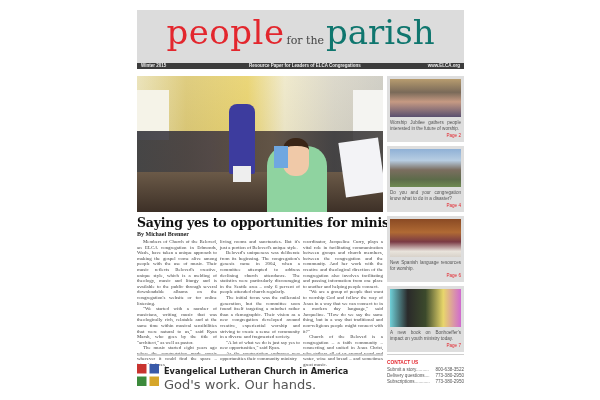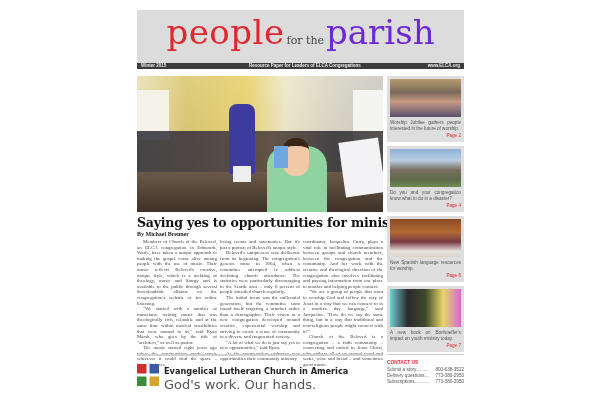--- a/index.html
+++ b/index.html
@@ -2,21 +2,21 @@
 <html><head>
 <meta charset="utf-8">
 <style>
   html, body { margin:0; padding:0; }
   body { width:600px; height:400px; background:#ffffff; position:relative; overflow:hidden; font-family:"Liberation Serif", serif; color:#222; }
   .page { position:absolute; left:137px; top:10px; width:327px; height:390px; background:#fff; }
   .masthead { position:absolute; left:0; top:0; width:327px; height:53px; background:#dcdcdc; }
   .title { position:absolute; left:0; top:2px; width:327px; text-align:center; white-space:nowrap; }
   .t-seeds { font-family:"DejaVu Serif", serif; font-size:34px; color:#e3262d; letter-spacing:0.5px; }
   .t-for { font-family:"DejaVu Serif", serif; font-size:11px; color:#444; margin:2px 2px; }
-  .t-parish { font-family:"DejaVu Serif", serif; font-size:34px; color:#6d28d9; }
+  .t-parish { font-family:"DejaVu Serif", serif; font-size:34px; color:#0f766e; }
   .bar { position:absolute; left:0; top:53px; width:327px; height:6px; background:#3c3c3c; color:#eee; font-family:"Liberation Sans", sans-serif; font-size:4.5px; font-weight:bold; line-height:6px; }
   .bar span { position:absolute; top:0; }
   .hero { position:absolute; left:0; top:66px; width:246px; height:136px; overflow:hidden;
           background:
             linear-gradient(180deg, rgba(255,255,255,0.15), rgba(0,0,0,0.05)),
             linear-gradient(90deg, #e8dfb0 0%, #d9c46a 20%, #e7cf62 45%, #ede6c4 60%, #d6d2c2 80%, #c9c7bd 100%); }
   .hero .floor { position:absolute; left:0; bottom:0; width:100%; height:40px; background:linear-gradient(180deg,#6b5a48,#3d3027); }
   .hero .crowd { position:absolute; left:0; top:55px; width:100%; height:60px; background:linear-gradient(90deg,#2a2b33 0%,#3b3340 30%,#4a3c35 55%,#2b2a2e 80%,#3a3634 100%); opacity:0.85; }
   .hero .robe { position:absolute; left:92px; top:28px; width:26px; height:70px; background:#3d3c9e; border-radius:8px 8px 2px 2px; }
   .hero .robe2 { position:absolute; left:96px; top:90px; width:18px; height:16px; background:#eeeeee; }

